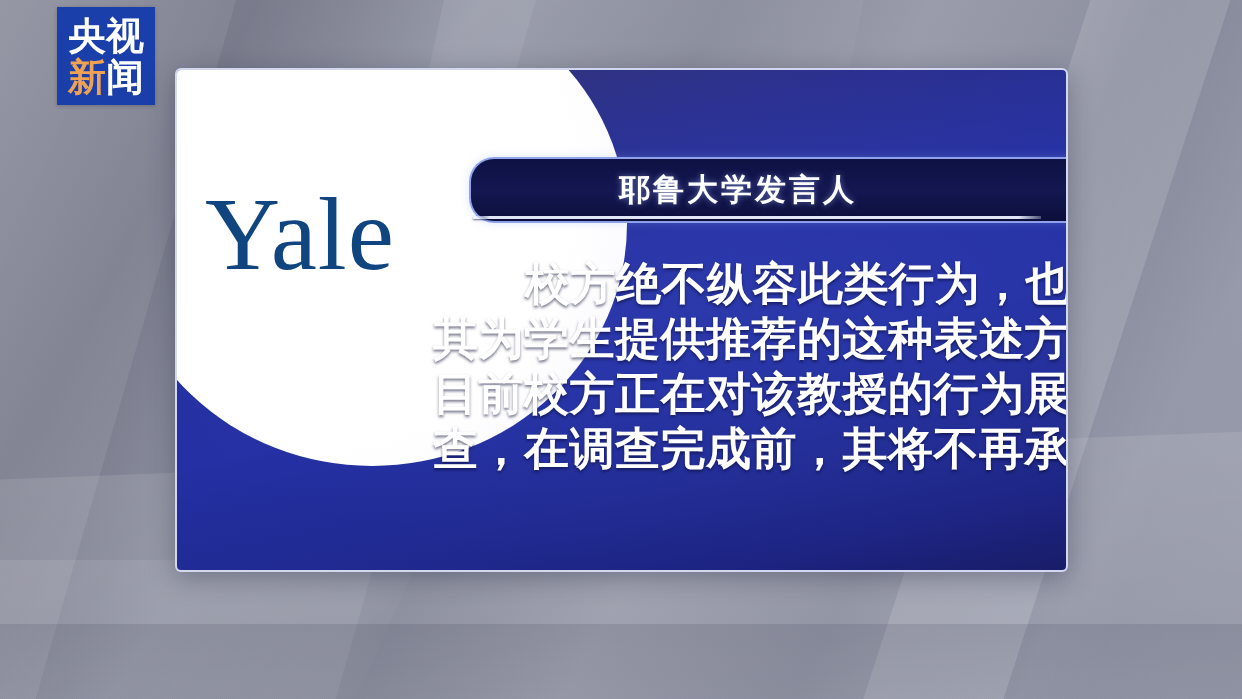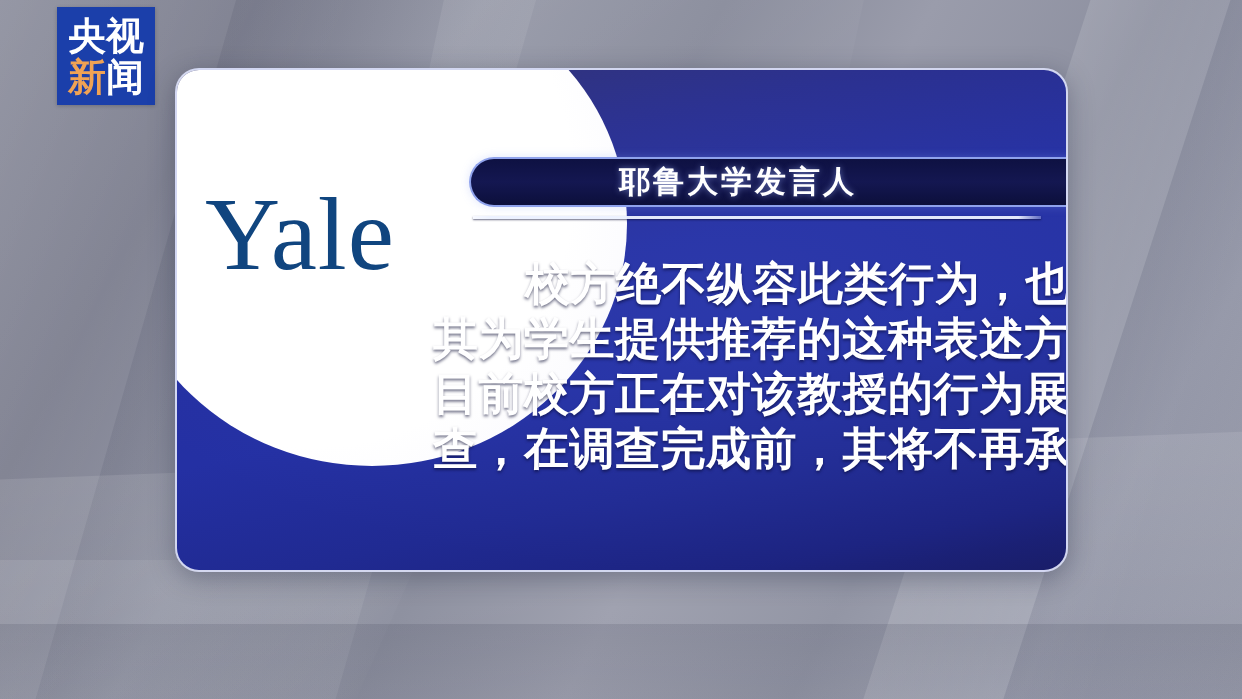--- a/index.html
+++ b/index.html
@@ -107,21 +107,21 @@
   }
   #logo .row.top { margin-bottom: 3px; }
   #logo .ch-white { color: #ffffff; }
   #logo .ch-orange { color: #f0a254; }
 
   
   #card {
     position: absolute;
     left: 175px; top: 68px;
     width: 893px; height: 504px;
-    border-radius: 24px;
+    border-radius: 6px;
     border: 2px solid rgba(226,230,250,0.92);
     box-sizing: border-box;
     overflow: hidden;
     background:
       linear-gradient(168deg,
         #35356f 0%,
         #30327b 9%,
         #2a2f8e 22%,
         #2530a2 40%,
         #2430a3 58%,
@@ -163,21 +163,21 @@
     color: #10457f;
     letter-spacing: 1px;
   }
 
   
   #title-pill {
     position: absolute;
     left: 292px;
     top: 87px;
     width: 640px;
-    height: 50px;
+    height: 66px;
     border-radius: 25px 0 0 25px;
     background: linear-gradient(180deg, #0e1142 0%, #141751 50%, #0c0f3b 100%);
     border: 2px solid #8fa2ec;
     border-right: none;
     box-sizing: border-box;
     display: flex;
     align-items: center;
     justify-content: center;
     z-index: 4;
     box-shadow: 0 0 10px rgba(140,160,245,0.28);

